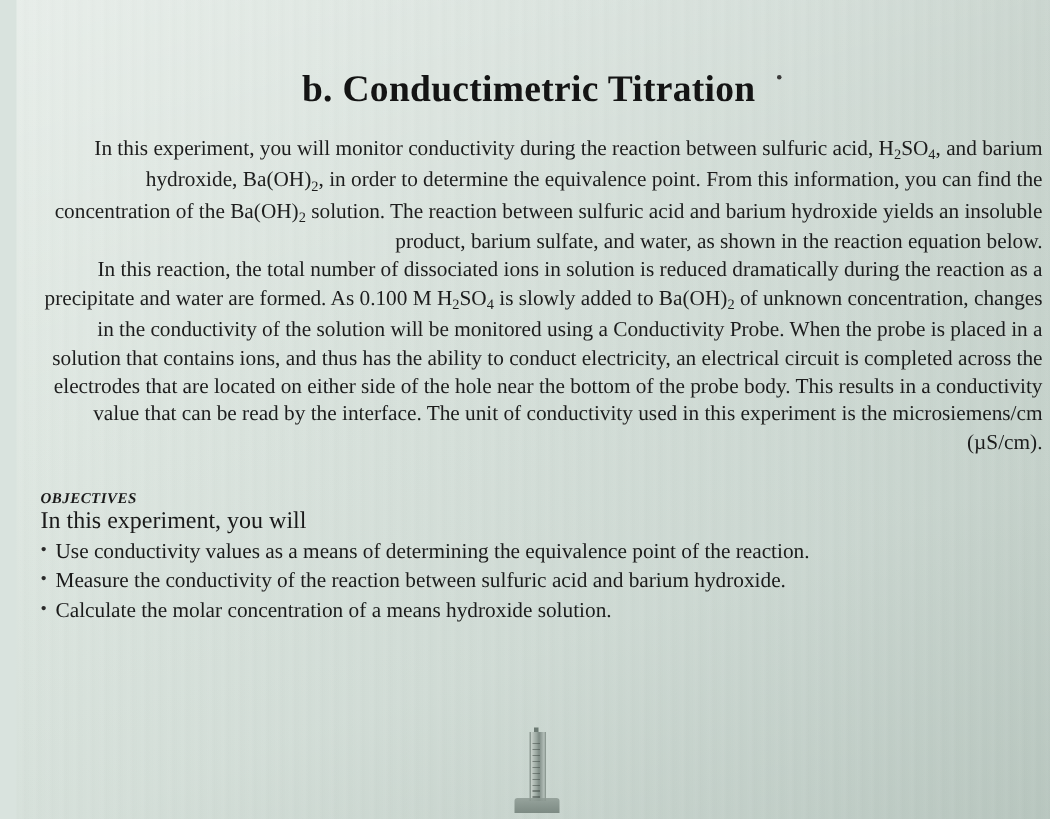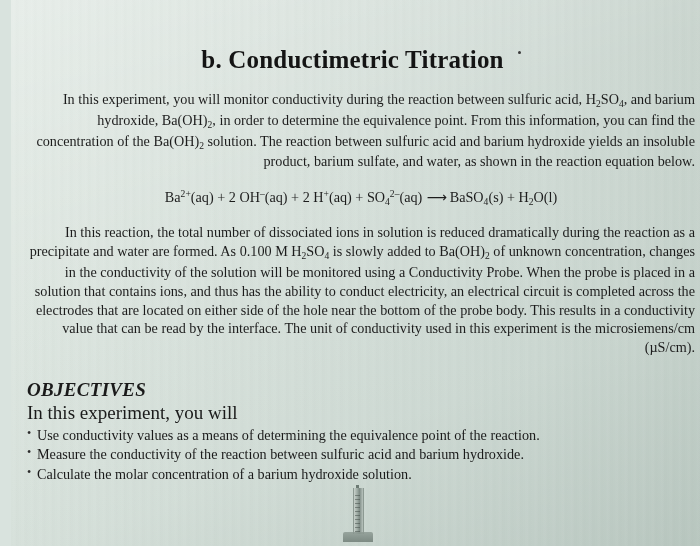--- a/index.html
+++ b/index.html
@@ -81,29 +81,29 @@
   }
   sup {
     font-size: 9.6px;
     vertical-align: 5px;
   }
   .arrow {
     letter-spacing: -2px;
     padding: 0 3px;
   }
   h2.objectives {
-    font-size: 19px;
+    font-size: 10px;
     font-style: italic;
     font-weight: bold;
     margin: 22px 0 1px 0;
     letter-spacing: .3px;
     font-family: Liberation Serif, serif;
   }
   .obj-intro {
-    font-size: 19px;
+    font-size: 16px;
     margin: 0 0 2px 0;
   }
   ul.bullets {
     list-style: none;
     margin: 0;
     padding: 0;
   }
   ul.bullets li {
     font-size: 14.2px;
     line-height: 1.36;
@@ -178,31 +178,30 @@
 
 <div id="page">
   <div class="content">
 
     <h1 class="title">
       <span>b. Conductimetric Titration</span><span class="title-dot"></span>
     </h1>
 
     <p class="para blur-soft">In this experiment, you will monitor conductivity during the reaction between sulfuric acid, H<sub>2</sub>SO<sub>4</sub>, and barium hydroxide, Ba(OH)<sub>2</sub>, in order to determine the equivalence point. From this information, you can find the concentration of the Ba(OH)<sub>2</sub> solution. The reaction between sulfuric acid and barium hydroxide yields an insoluble product, barium sulfate, and water, as shown in the reaction equation below.</p>
 
-    <div class="equation blur-soft">Ba<sup>2+</sup>(aq) + 2 OH<sup>–</sup>(aq) + 2 H<sup>+</sup>(aq) + SO<sub>4</sub><sup>2–</sup>(aq)<span class="arrow"> ⟶ </span>BaSO<sub>4</sub>(s) + H<sub>2</sub>O(l)</div>
 
     <p class="para blur-soft">In this reaction, the total number of dissociated ions in solution is reduced dramatically during the reaction as a precipitate and water are formed. As 0.100 M H<sub>2</sub>SO<sub>4</sub> is slowly added to Ba(OH)<sub>2</sub> of unknown concentration, changes in the conductivity of the solution will be monitored using a Conductivity Probe. When the probe is placed in a solution that contains ions, and thus has the ability to conduct electricity, an electrical circuit is completed across the electrodes that are located on either side of the hole near the bottom of the probe body. This results in a conductivity value that can be read by the interface. The unit of conductivity used in this experiment is the microsiemens/cm (µS/cm).</p>
 
     <h2 class="objectives">OBJECTIVES</h2>
     <div class="obj-intro">In this experiment, you will</div>
 
     <ul class="bullets">
       <li>Use conductivity values as a means of determining the equivalence point of the reaction.</li>
       <li>Measure the conductivity of the reaction between sulfuric acid and barium hydroxide.</li>
-      <li>Calculate the molar concentration of a barium hydroxide solution.</li>
+      <li>Calculate the molar concentration of a means hydroxide solution.</li>
     </ul>
 
   </div>
 
   <div class="bottom-artifact">
     <div class="art-tip"></div>
     <div class="art-stand"></div>
     <div class="art-stand-lines"></div>
     <div class="art-base"></div>
   </div>

